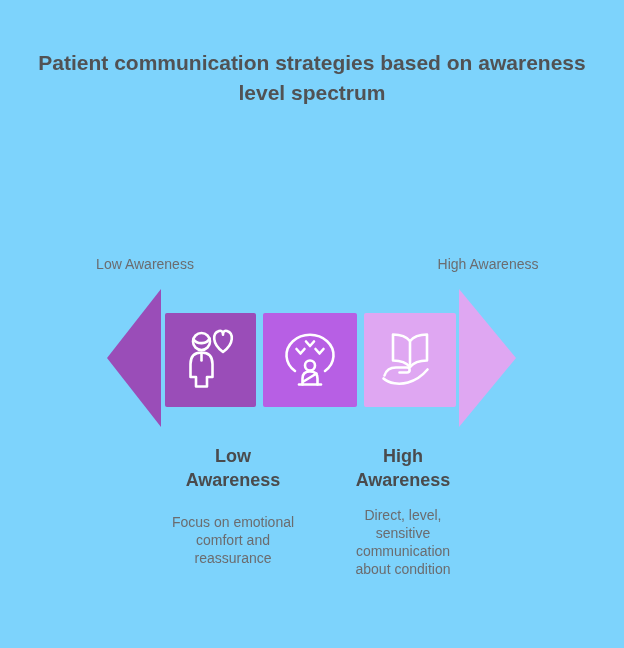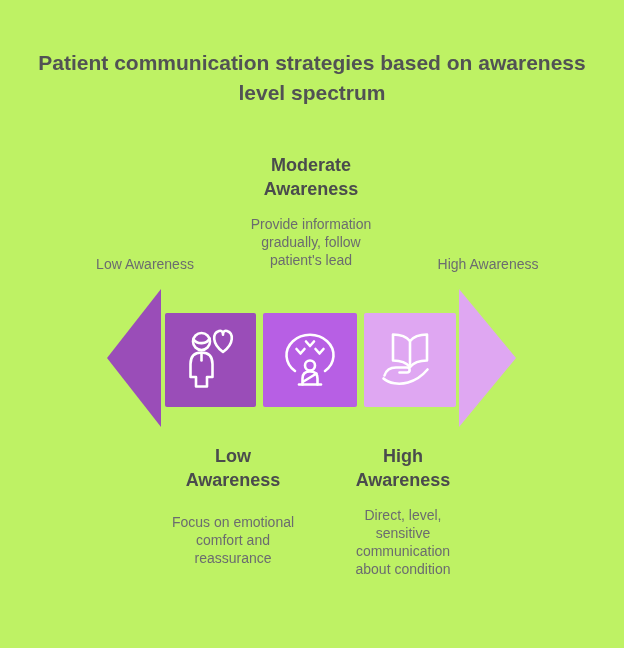--- a/index.html
+++ b/index.html
@@ -1,18 +1,18 @@
 <!DOCTYPE html>
 <html><head>
 <meta charset="utf-8">
 <style>
   html,body { margin:0; padding:0; background:#ffffff; }
   .canvas {
     position:relative; width:624px; height:648px; overflow:hidden;
-    background:#bef264; font-family:"Liberation Sans", sans-serif;
+    background:#7dd3fc; font-family:"Liberation Sans", sans-serif;
   }
   .title {
     position:absolute; top:48px; left:50%; transform:translateX(-50%);
     width:560px; text-align:center;
     font-size:21px; font-weight:bold; line-height:30px; color:#515254;
   }
   .stage-heading {
     font-size:18px; font-weight:bold; line-height:24px; color:#4a4b4d;
     max-width:122px; margin:0 auto; text-align:center;
   }
@@ -35,24 +35,20 @@
   .side-label.right { left:488px; }
   .diagram { position:absolute; left:90px; top:280px; }
 </style>
 </head>
 <body>
 
 <div class="canvas">
 
   <div class="title">Patient communication strategies based on awareness level spectrum</div>
 
-  <div class="stage-block stage-top">
-    <div class="stage-heading">Moderate Awareness</div>
-    <div class="stage-desc">Provide information gradually, follow patient's lead</div>
-  </div>
 
   <div class="side-label left">Low Awareness</div>
   <div class="side-label right">High Awareness</div>
 
   <svg class="diagram" width="440" height="160" viewBox="0 0 440 160">
 
     <polygon points="17,78 71,9 71,147" fill="#9a4db8"></polygon>
 
     <rect x="75" y="33" width="91" height="94" rx="2" fill="#9a4db8"></rect>
 

